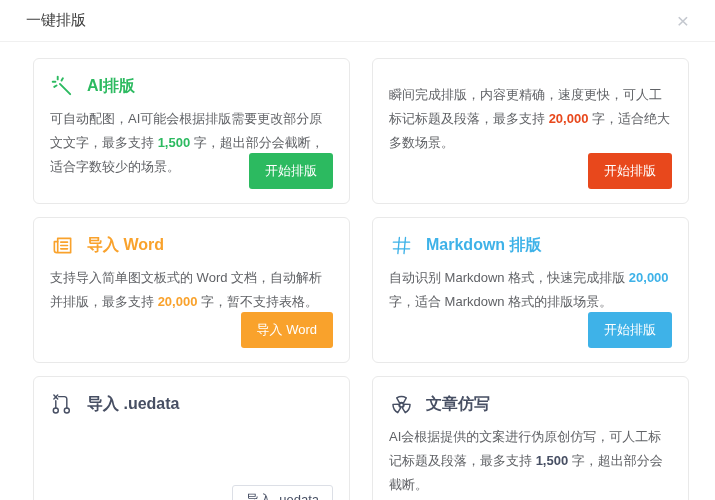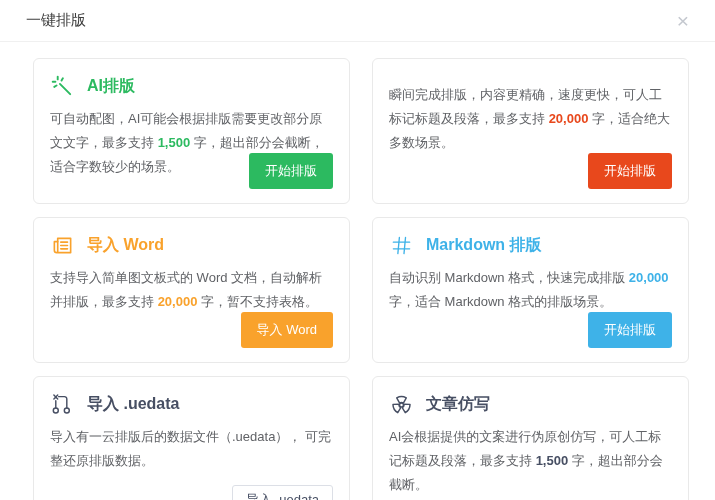--- a/index.html
+++ b/index.html
@@ -101,21 +101,20 @@
           <svg viewBox="0 0 24 24" width="23" height="23" fill="none" stroke="currentColor" stroke-width="1.5" stroke-linecap="round">
             <circle cx="5" cy="18.3" r="2.6"></circle>
             <circle cx="16.5" cy="18.3" r="2.6"></circle>
             <path d="M5 15.7 V8"></path>
             <path d="M8 3.8 h6 a2.5 2.5 0 0 1 2.5 2.5 V15.7"></path>
             <path d="M3 2.2 L7 6.2 M7 2.2 L3 6.2"></path>
           </svg>
         </span>
         <span class="card-title">导入 .uedata</span>
       </div>
-      <p class="desc"><span>导入有一云排版后的数据文件（.uedata）， 可完整还原排版数据。</span><span class="hl"></span><span></span></p>
       <button class="btn outline">导入 .uedata</button>
     </div>
 
     <div class="card row-b" style="--theme: #474f63;">
       <div class="card-head">
         <span class="icon">
           <svg viewBox="0 0 24 24" width="23" height="23" fill="none" stroke="currentColor" stroke-width="1.5" stroke-linejoin="round">
             <circle cx="12" cy="12.5" r="2"></circle>
             <path d="M9.9 10.4 L7 5.1 Q12 2.3 17 5.1 L14.1 10.4 Q12 9.3 9.9 10.4 Z"></path>
             <path d="M9.9 10.4 L7 5.1 Q12 2.3 17 5.1 L14.1 10.4 Q12 9.3 9.9 10.4 Z" transform="rotate(120 12 12.5)"></path>

